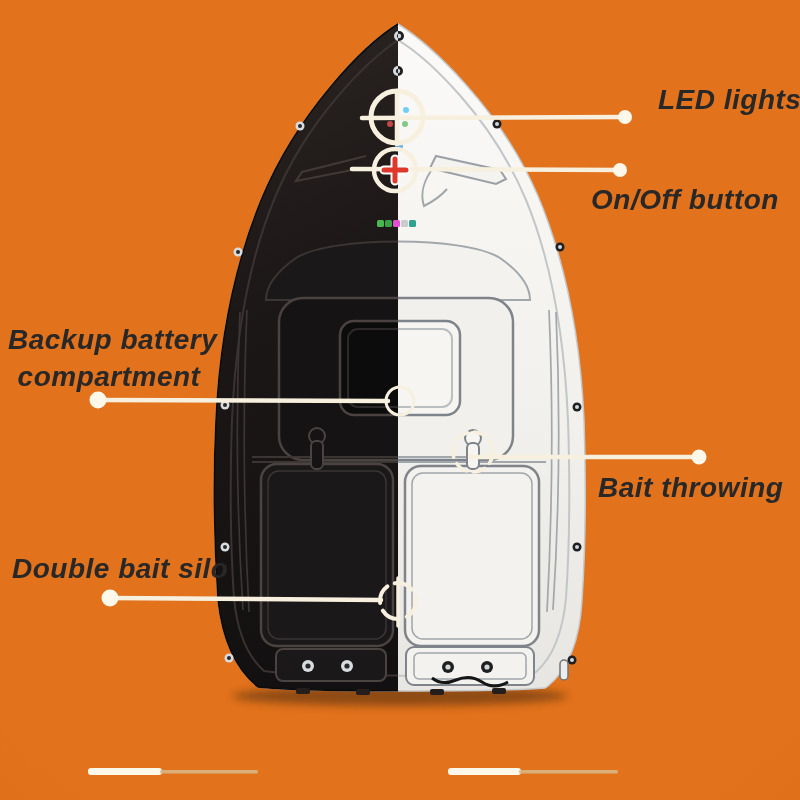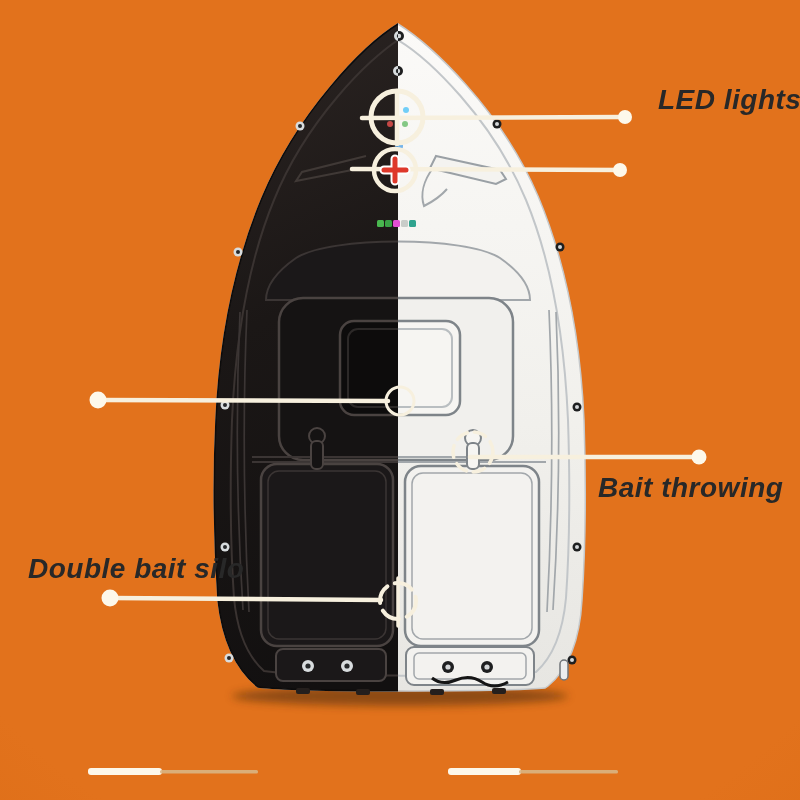--- a/index.html
+++ b/index.html
@@ -8,21 +8,21 @@
     background:radial-gradient(125% 125% at 50% 42%, var(--bg,#e2721c) 55%, var(--bg-edge,#d2660f) 100%);
     font-family:"Liberation Sans", sans-serif;}
   .scene svg{position:absolute;left:0;top:0;}
   .label{position:absolute;font-style:italic;font-weight:700;font-size:28px;
     color:var(--text,#282828);letter-spacing:.5px;white-space:nowrap;}
   .label .ln{display:block;white-space:nowrap;}
   .lbl-led{left:646px;top:84px;margin-left:12px;}
   .lbl-onoff{left:591px;top:184px;}
   .lbl-battery{left:8px;top:321px;width:202px;text-align:center;line-height:37px;}
   .lbl-throw{left:598px;top:471px;width:200px;line-height:34px;}
-  .lbl-silo{left:28px;top:553px;}
+  .lbl-silo{left:12px;top:553px;}
   
   .half-left-details{--dl:#3b3534;--dlStrong:#4a4341;--panel:#1b1819;--hatch:#151313;--win:#0d0c0c;
     --winIn:#2c2928;--screwRing:#d8dcde;--screwCenter:#26282a;--rim:#3a3331;}
   .half-right-details{--dl:#a2a7ab;--dlStrong:#7e8489;--panel:#f3f2ef;--hatch:#f1f0ed;--win:#f6f5f2;
     --winIn:#b9bec1;--screwRing:#1e1f20;--screwCenter:#d4d7d9;--rim:#c2c6c9;}
 </style>
 </head>
 <body>
 
 <div class="scene">
@@ -177,17 +177,22 @@
 
     <g>
       <rect x="88" y="768" width="74" height="7" rx="3" style="fill:var(--dot,#fdf8ea)"></rect>
       <rect x="160" y="770" width="98" height="3.5" rx="1.5" fill="#d9b584" opacity="0.9"></rect>
       <rect x="448" y="768" width="73" height="7" rx="3" style="fill:var(--dot,#fdf8ea)"></rect>
       <rect x="519" y="770" width="99" height="3.5" rx="1.5" fill="#d9b584" opacity="0.9"></rect>
     </g>
   </svg>
 
   <div class="label lbl-led">LED lights</div>
+  <div class="label lbl-onoff">On/Off button</div>
+  <div class="label lbl-battery">
+    <span class="ln">Backup battery</span>
+    <span class="ln">compartment</span>
+  </div>
   <div class="label lbl-throw">
     <span class="ln">Bait throwing</span>
   </div>
   <div class="label lbl-silo">Double bait silo</div>
 </div>
 
 </body></html>

